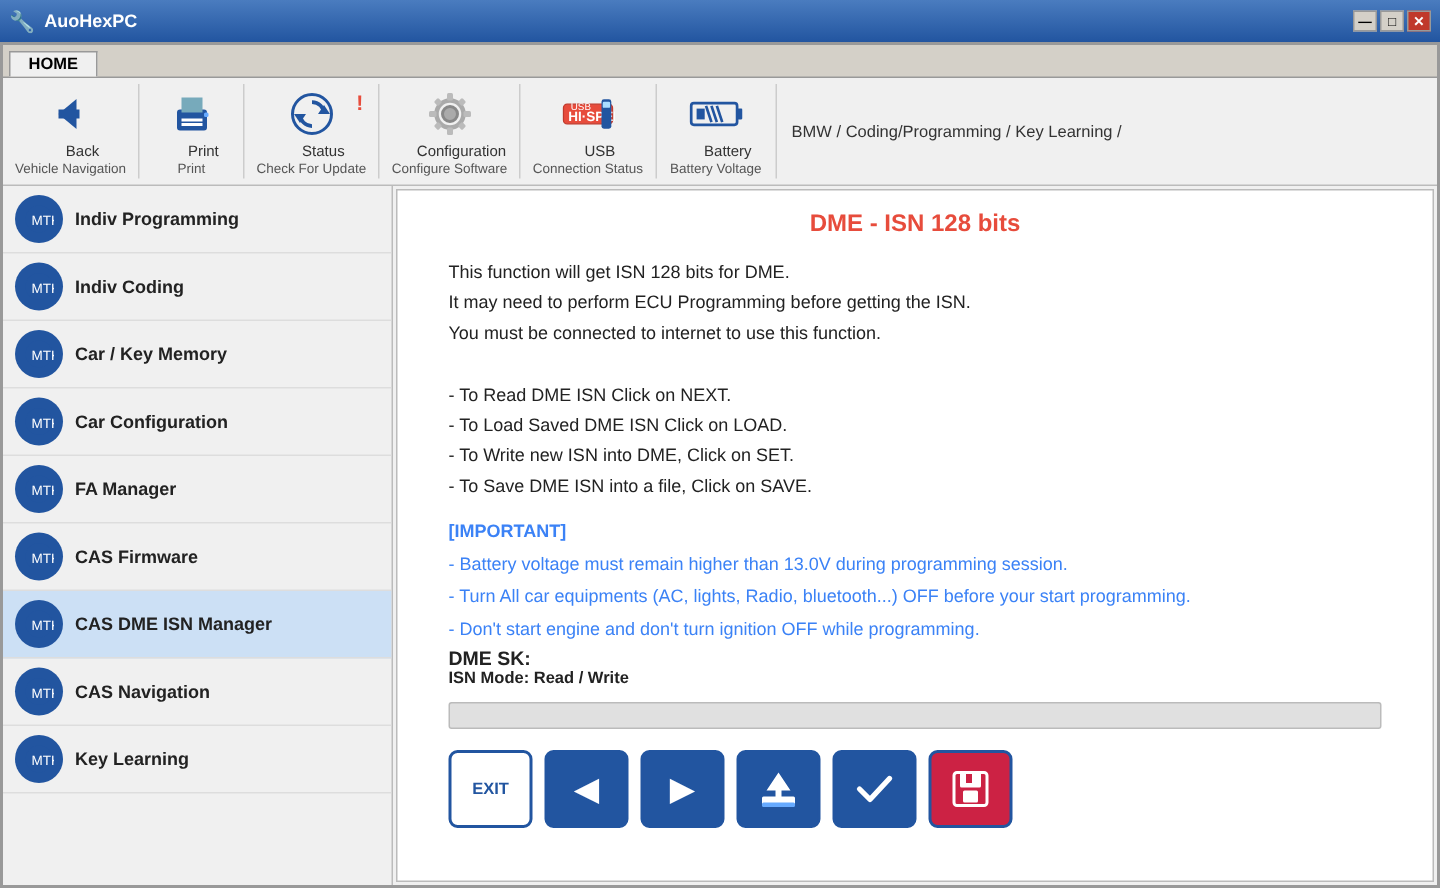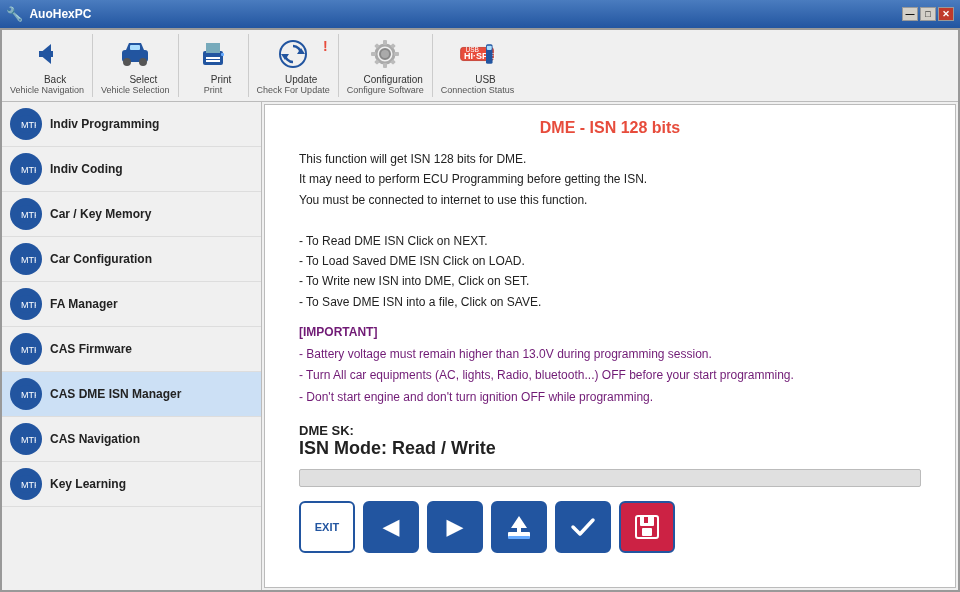--- a/index.html
+++ b/index.html
@@ -149,24 +149,23 @@
       text-align: center;
       margin-bottom: 12px;
     }
     .panel-desc {
       font-size: 12px;
       color: #222;
       line-height: 1.7;
       margin-bottom: 10px;
     }
     .panel-important {
-      color: #701a75;
+      color: #3b82f6;
       font-size: 12px;
       line-height: 1.8;
-      margin-bottom: 14px;
     }
     .panel-important .imp-label { font-weight: bold; }
     .dmsk-row {
       display: flex;
       align-items: center;
       gap: 8px;
     }
     .dmsk-label { font-size: 13px; font-weight: bold; color: #222; min-width: 80px; }
     .dmsk-values {
       display: flex; gap: 2px;
@@ -174,21 +173,21 @@
     .dmsk-cell {
       border: 1px solid #888;
       padding: 2px 5px;
       font-size: 12px;
       font-family: monospace;
       background: white;
       min-width: 22px;
       text-align: center;
     }
     .isn-mode {
-      font-size: 18px;
+      font-size: 11px;
       color: #222;
       margin-bottom: 10px;
       font-weight: bold;
     }
     .progress-bar-container {
       width: 100%;
       height: 18px;
       background: #e0e0e0;
       border: 1px solid #bbb;
       margin-bottom: 14px;
@@ -233,47 +232,37 @@
   </div>
   <div class="title-bar-controls">
     <div class="title-btn">—</div>
     <div class="title-btn">□</div>
     <div class="title-btn close">✕</div>
   </div>
 </div>
 
 <div class="main-window">
 
+  <div class="tab-bar">
+    <div class="tab">HOME</div>
+  </div>
 
   <div class="toolbar">
 
     <div class="toolbar-item">
       <div class="toolbar-icon">
         <svg width="32" height="32" viewBox="0 0 32 32">
             <polygon points="20,6 8,16 20,26" fill="#2255a0"></polygon>
             <rect x="8" y="13" width="14" height="6" fill="#2255a0"></rect>
           </svg>
       </div>
       <div class="toolbar-label">Back</div>
       <div class="toolbar-sublabel">Vehicle Navigation</div>
     </div>
 
-    <div class="toolbar-item">
-      <div class="toolbar-icon">
-        <svg width="34" height="28" viewBox="0 0 34 28">
-          <rect x="4" y="10" width="26" height="12" rx="3" fill="#2255a0"></rect>
-          <polygon points="8,10 11,3 23,3 26,10" fill="#2255a0"></polygon>
-          <circle cx="9" cy="22" r="4" fill="#555"></circle>
-          <circle cx="25" cy="22" r="4" fill="#555"></circle>
-          <rect x="12" y="5" width="10" height="5" rx="1" fill="#aaddff"></rect>
-        </svg>
-      </div>
-      <div class="toolbar-label">Select</div>
-      <div class="toolbar-sublabel">Vehicle Selection</div>
-    </div>
 
     <div class="toolbar-item">
       <div class="toolbar-icon">
         <svg width="32" height="30" viewBox="0 0 32 30">
           <rect x="6" y="12" width="20" height="14" rx="2" fill="#2255a0"></rect>
           <rect x="9" y="4" width="14" height="10" fill="#7ab"></rect>
           <rect x="9" y="18" width="14" height="2" fill="white"></rect>
           <rect x="9" y="21" width="14" height="2" fill="white"></rect>
           <rect x="24" y="14" width="3" height="3" rx="1" fill="#6af"></rect>
         </svg>
@@ -286,21 +275,21 @@
       <div class="toolbar-icon">
         <svg width="32" height="32" viewBox="0 0 32 32">
           <circle cx="16" cy="16" r="13" fill="none" stroke="#2255a0" stroke-width="2"></circle>
           <path d="M16 8 A8 8 0 0 1 24 16" fill="none" stroke="#2255a0" stroke-width="2.5"></path>
           <polygon points="24,10 28,16 20,16" fill="#2255a0"></polygon>
           <path d="M16 24 A8 8 0 0 1 8 16" fill="none" stroke="#2255a0" stroke-width="2.5"></path>
           <polygon points="8,22 4,16 12,16" fill="#2255a0"></polygon>
         </svg>
       </div>
       <span class="badge-exclaim">!</span>
-      <div class="toolbar-label">Update</div>
+      <div class="toolbar-label">Status</div>
       <div class="toolbar-sublabel">Check For Update</div>
     </div>
 
     <div class="toolbar-item">
       <div class="toolbar-icon">
         <svg width="32" height="32" viewBox="0 0 32 32">
           <circle cx="16" cy="16" r="5" fill="#aaa"></circle>
           <path d="M16 4 l2 4 l-4 0 z" fill="#aaa"></path>
           <path d="M16 28 l2 -4 l-4 0 z" fill="#aaa"></path>
           <path d="M4 16 l4 2 l0 -4 z" fill="#aaa"></path>
@@ -328,21 +317,38 @@
           <text x="6" y="22" font-size="11" font-weight="bold" fill="white" font-family="Arial">HI·SPEED</text>
           <text x="8" y="13" font-size="8" fill="white" font-family="Arial">USB</text>
           <rect x="33" y="4" width="8" height="24" rx="2" fill="#2255a0"></rect>
           <rect x="34" y="6" width="6" height="5" rx="1" fill="#aaddff"></rect>
         </svg>
       </div>
       <div class="toolbar-label">USB</div>
       <div class="toolbar-sublabel">Connection Status</div>
     </div>
 
-
+    <div class="toolbar-item" style="min-width:80px;">
+      <div class="toolbar-icon">
+        <svg width="40" height="28" viewBox="0 0 40 28">
+          <rect x="2" y="6" width="34" height="16" rx="2" fill="none" stroke="#2255a0" stroke-width="2"></rect>
+          <rect x="36" y="10" width="4" height="8" rx="1" fill="#2255a0"></rect>
+          <rect x="6" y="10" width="6" height="8" fill="#2255a0"></rect>
+          <line x1="13" y1="8" x2="17" y2="20" stroke="#2255a0" stroke-width="2"></line>
+          <line x1="17" y1="8" x2="21" y2="20" stroke="#2255a0" stroke-width="2"></line>
+          <line x1="21" y1="8" x2="25" y2="20" stroke="#2255a0" stroke-width="2"></line>
+        </svg>
+      </div>
+      <div class="toolbar-label">Battery</div>
+      <div class="toolbar-sublabel">Battery Voltage</div>
+    </div>
+
+    <div class="toolbar-browser">
+      <span>BMW / Coding/Programming / Key Learning /</span>
+    </div>
   </div>
 
   <div class="content-area">
 
     <div class="sidebar">
       <div class="sidebar-item">
         <div class="sidebar-icon">
           <svg width="20" height="20" viewBox="0 0 20 20">
               <circle cx="10" cy="10" r="9" fill="#2255a0"></circle>
               <text x="5" y="14" font-size="9" fill="white" font-family="Arial">MTK</text>

